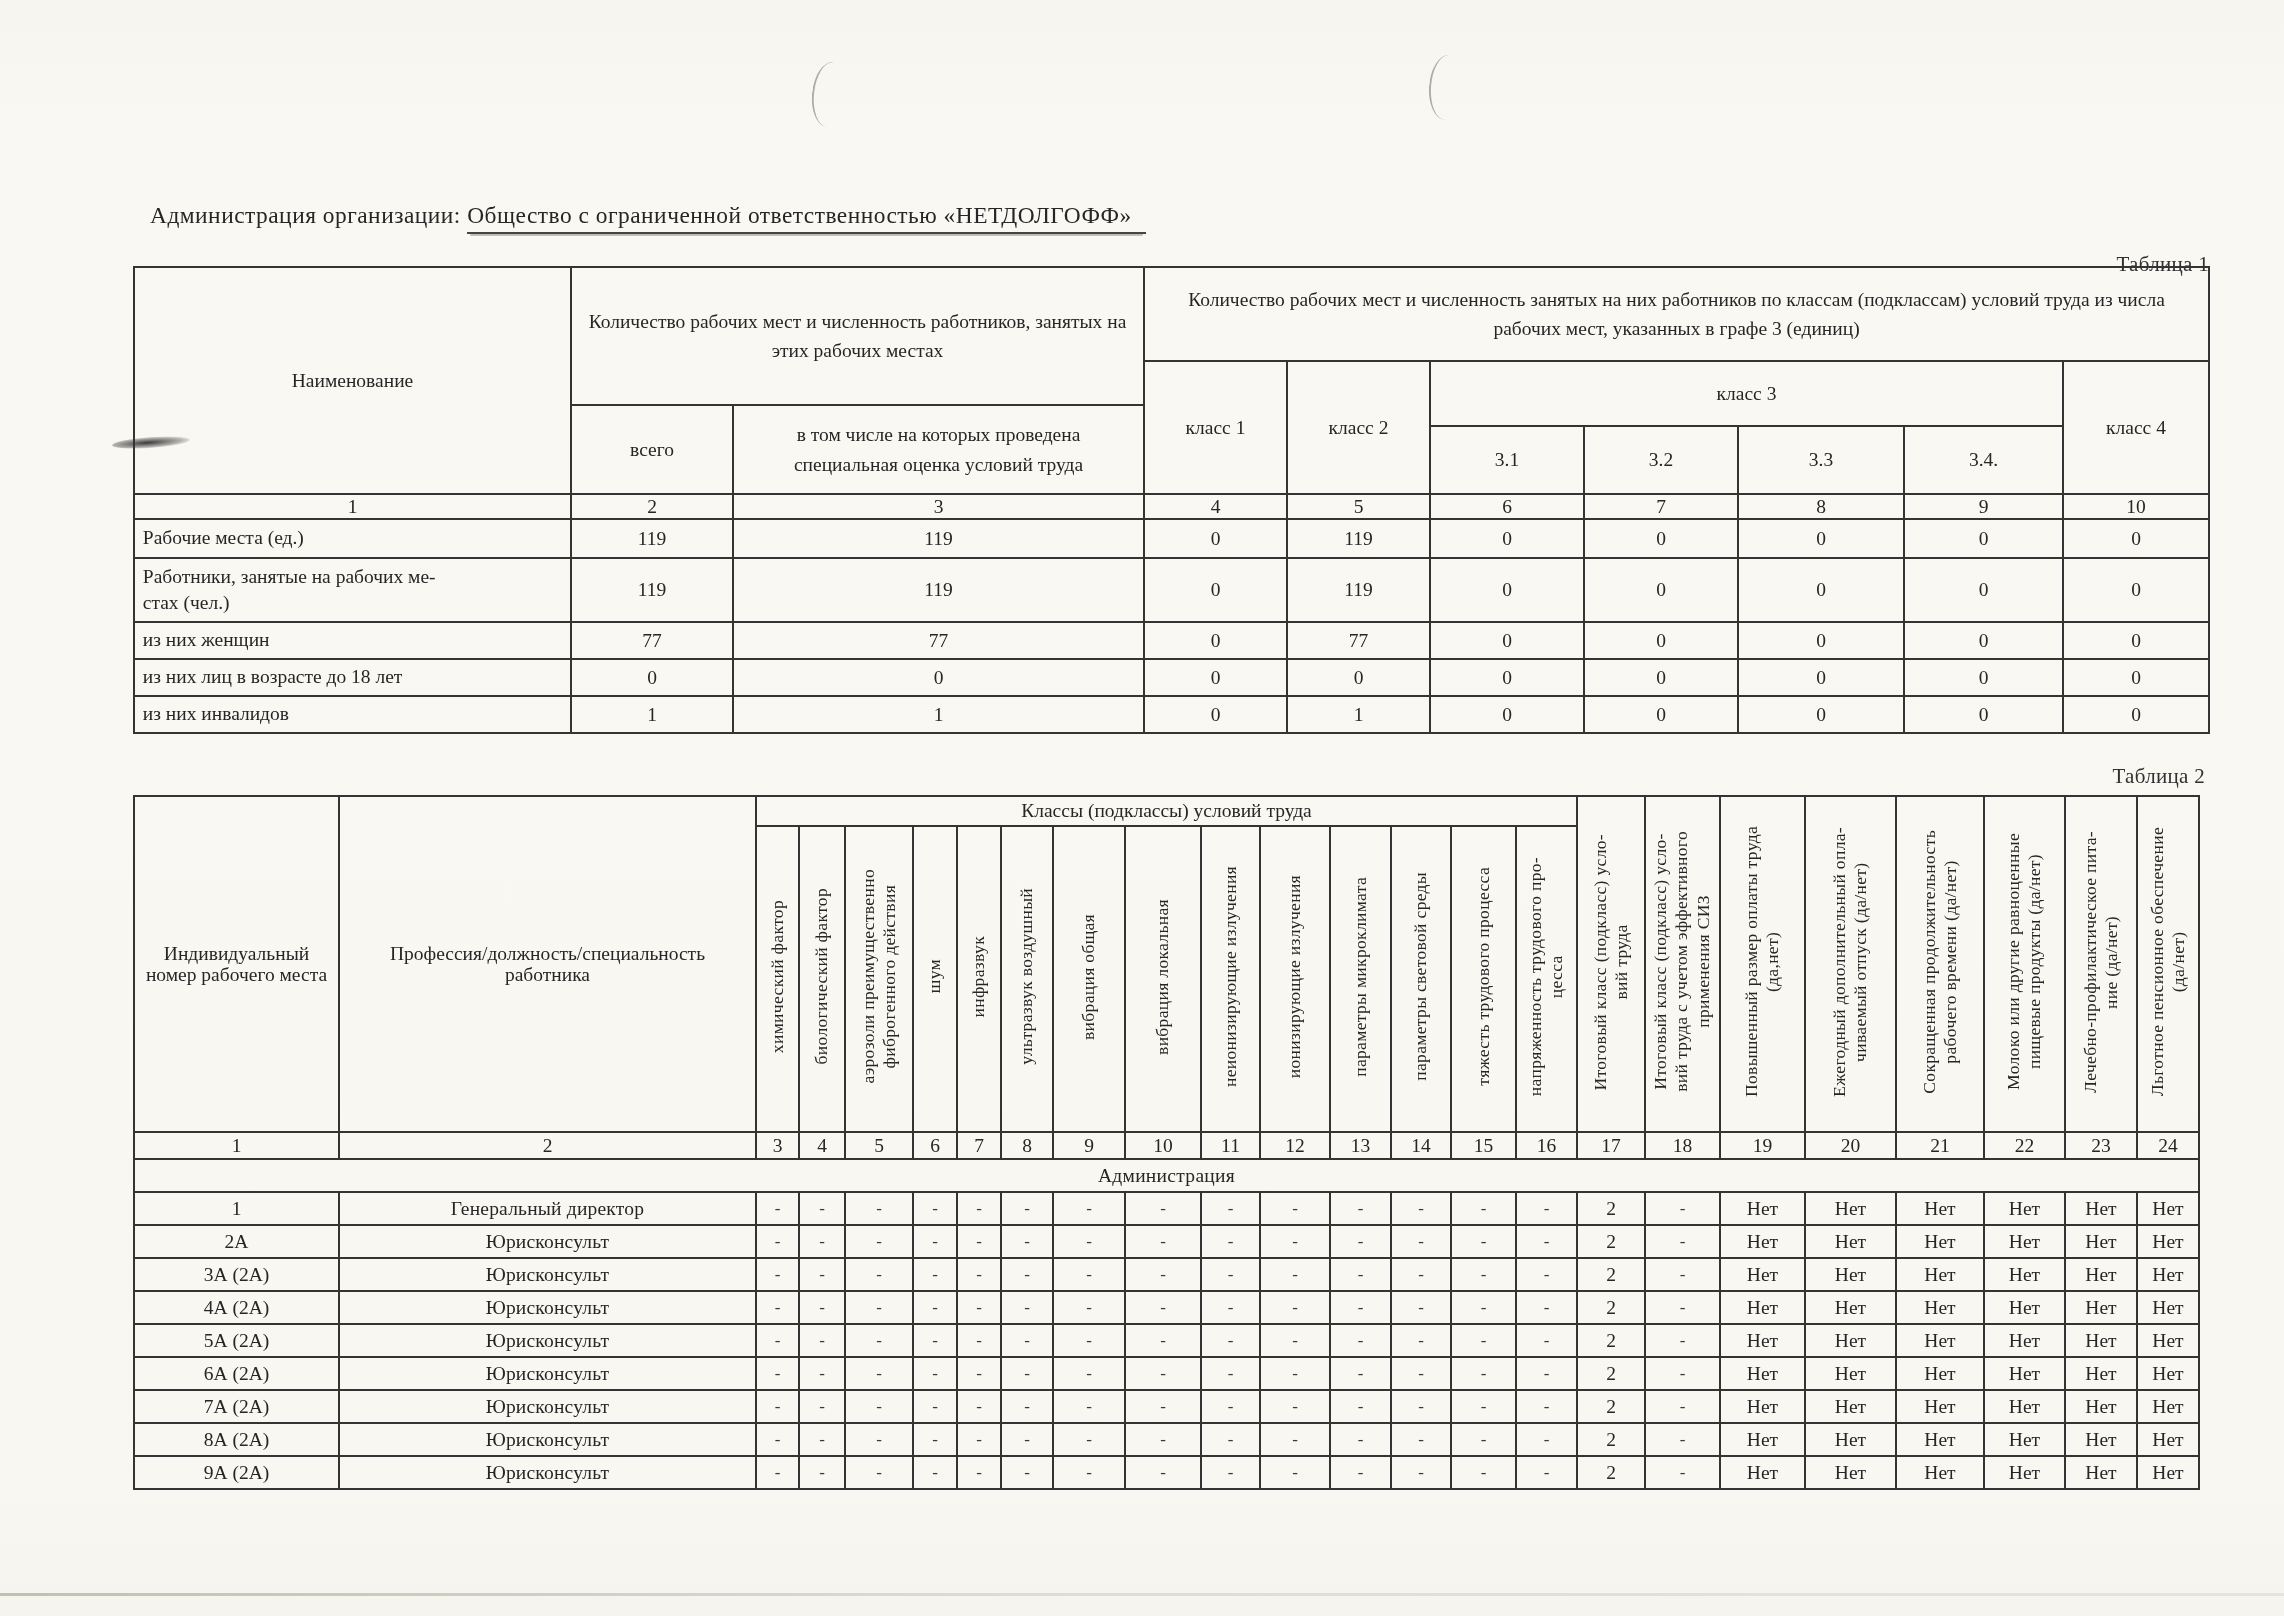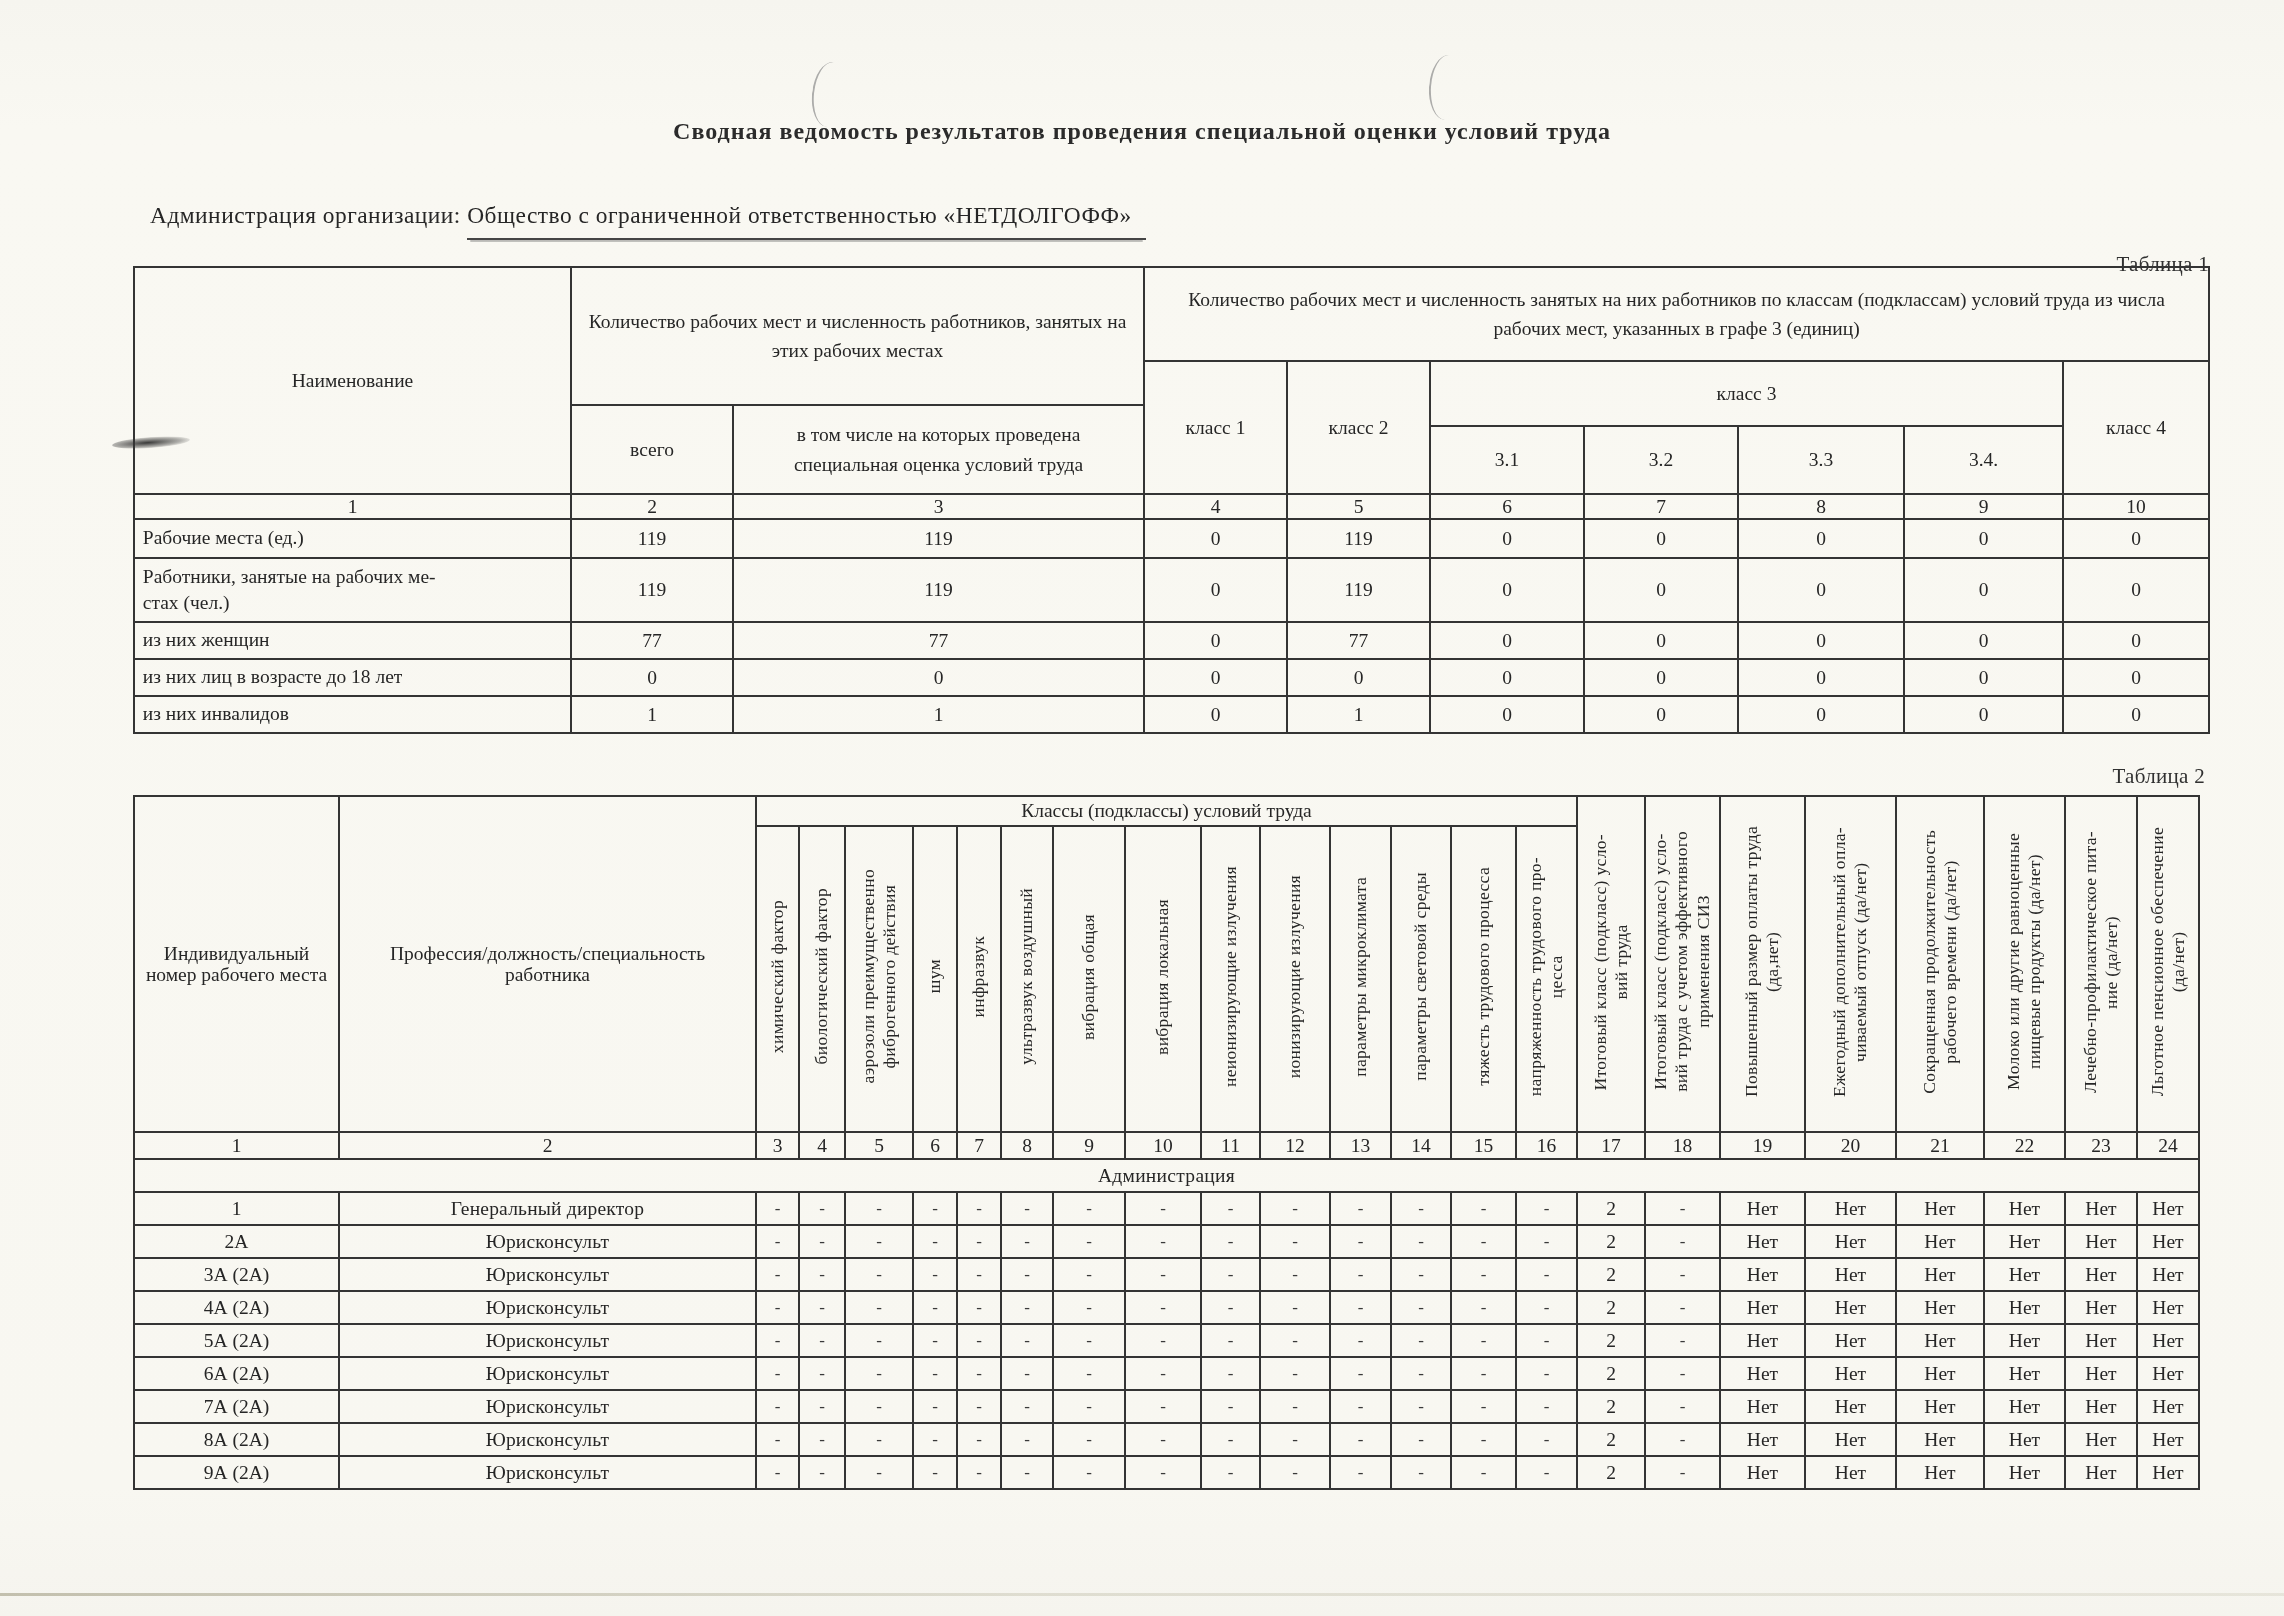--- a/index.html
+++ b/index.html
@@ -51,21 +51,21 @@
   }
   .orgline {
     position: absolute;
     left: 150px; top: 202px;
     font-size: 23.4px;
     letter-spacing: 0.5px;
     white-space: nowrap;
   }
   .org-underline {
     border-bottom: 2.6px solid #454545;
-    padding-bottom: 10px;
+    padding-bottom: 4px;
     padding-right: 14.3px;
     box-shadow: 0 5.2px 0 -3.3px rgba(110,110,110,.45);
   }
   .tcap {
     position: absolute;
     font-size: 21px;
     letter-spacing: 0.3px;
     color: #303030;
   }
   .tcap1 { top: 252px; right: 75px; }
@@ -131,21 +131,20 @@
 </head>
 <body>
 
 <div class="page">
 
   <div class="curl curl1"></div>
   <div class="curl curl2"></div>
   <div class="smudge"></div>
   <div class="scanline"></div>
 
-  <h1 class="title">Сводная ведомость результатов проведения специальной оценки условий труда</h1>
 
   <div class="orgline"><span>Администрация организации:</span> <span class="org-underline">Общество с ограниченной ответственностью «НЕТДОЛГОФФ»</span></div>
 
   <div class="tcap tcap1">Таблица 1</div>
   <div class="tcap tcap2">Таблица 2</div>
 
   <table class="t1">
     <colgroup>
       <col style="width:437px">
         <col style="width:162px">

